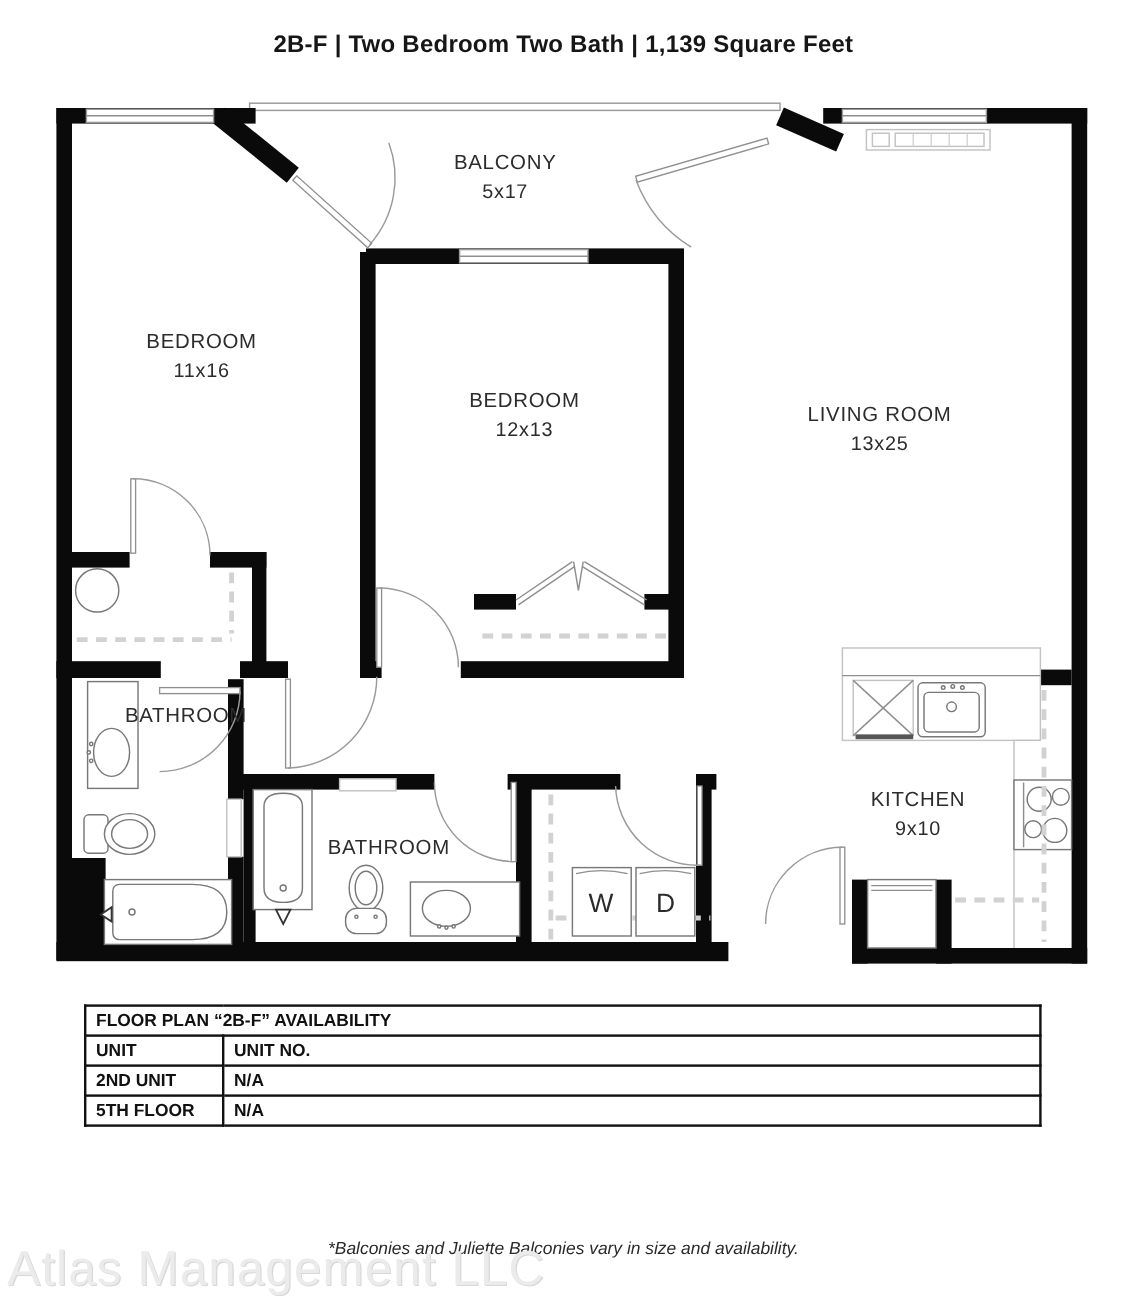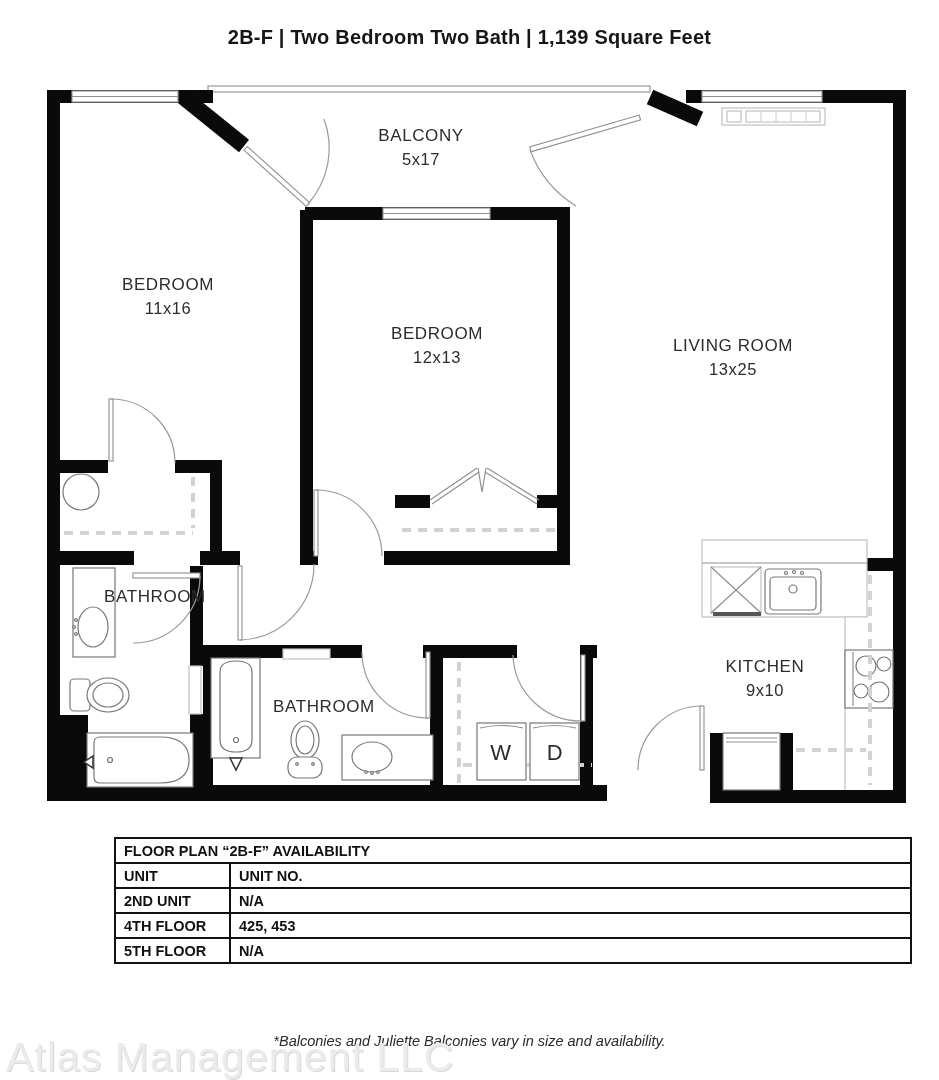--- a/index.html
+++ b/index.html
@@ -14,21 +14,21 @@
   .wd-letter{font-size:22px;}
   .wall{fill:#0a0a0a;stroke:none;}
   .thinline{stroke:#8f8f8f;stroke-width:1.2;fill:none;}
   .fixture{stroke:#787878;stroke-width:1.2;fill:#fff;}
   .lightfix{stroke:#c2c2c2;stroke-width:1.2;fill:#fff;}
   .dash{stroke:#d2d2d2;stroke-width:4;fill:none;stroke-dasharray:9 7;}
   .arc{stroke:#9a9a9a;stroke-width:1.2;fill:none;}
   .leaf{fill:#fff;stroke:#8f8f8f;stroke-width:1.1;}
   .win{fill:#fff;stroke:#9a9a9a;stroke-width:1.2;}
   #availability{position:absolute;left:70px;top:837px;width:798px;border-collapse:collapse;
-        table-layout:fixed;font-size:14.5px;color:#111;margin-left:44px;}
+        table-layout:fixed;font-size:14.5px;color:#111;}
   #availability td{border:2px solid #111;padding:1px 8px;height:21px;white-space:nowrap;overflow:hidden;}
   #availability .t-title td{font-weight:700;}
   #availability .t-head td{font-weight:700;}
   #availability .t-row td{font-weight:600;}
   #watermark{position:absolute;left:6px;top:1034px;font-size:41px;color:#ebebeb;
         text-shadow:1px 1px 0 #d8d8d8;letter-spacing:1px;white-space:nowrap;}
   #footnote{position:absolute;left:0;top:1033px;width:939px;text-align:center;
         font-style:italic;font-size:14.5px;color:#2a2a2a;}
 </style>
 </head>
@@ -291,24 +291,20 @@
         </tr>
     <tr class="t-head">
       <td>UNIT</td>
       <td>UNIT NO.</td>
     </tr>
     <tr class="t-row">
       <td>2ND UNIT</td>
       <td>N/A</td>
     </tr>
     <tr class="t-row">
-      <td>4TH FLOOR</td>
-      <td>425, 453</td>
-    </tr>
-    <tr class="t-row">
       <td>5TH FLOOR</td>
       <td>N/A</td>
     </tr>
   </tbody>
     </table>
 
   <div id="footnote">*Balconies and Juliette Balconies vary in size and availability.</div>
   <div id="watermark">Atlas Management LLC</div>
 
 </div>

